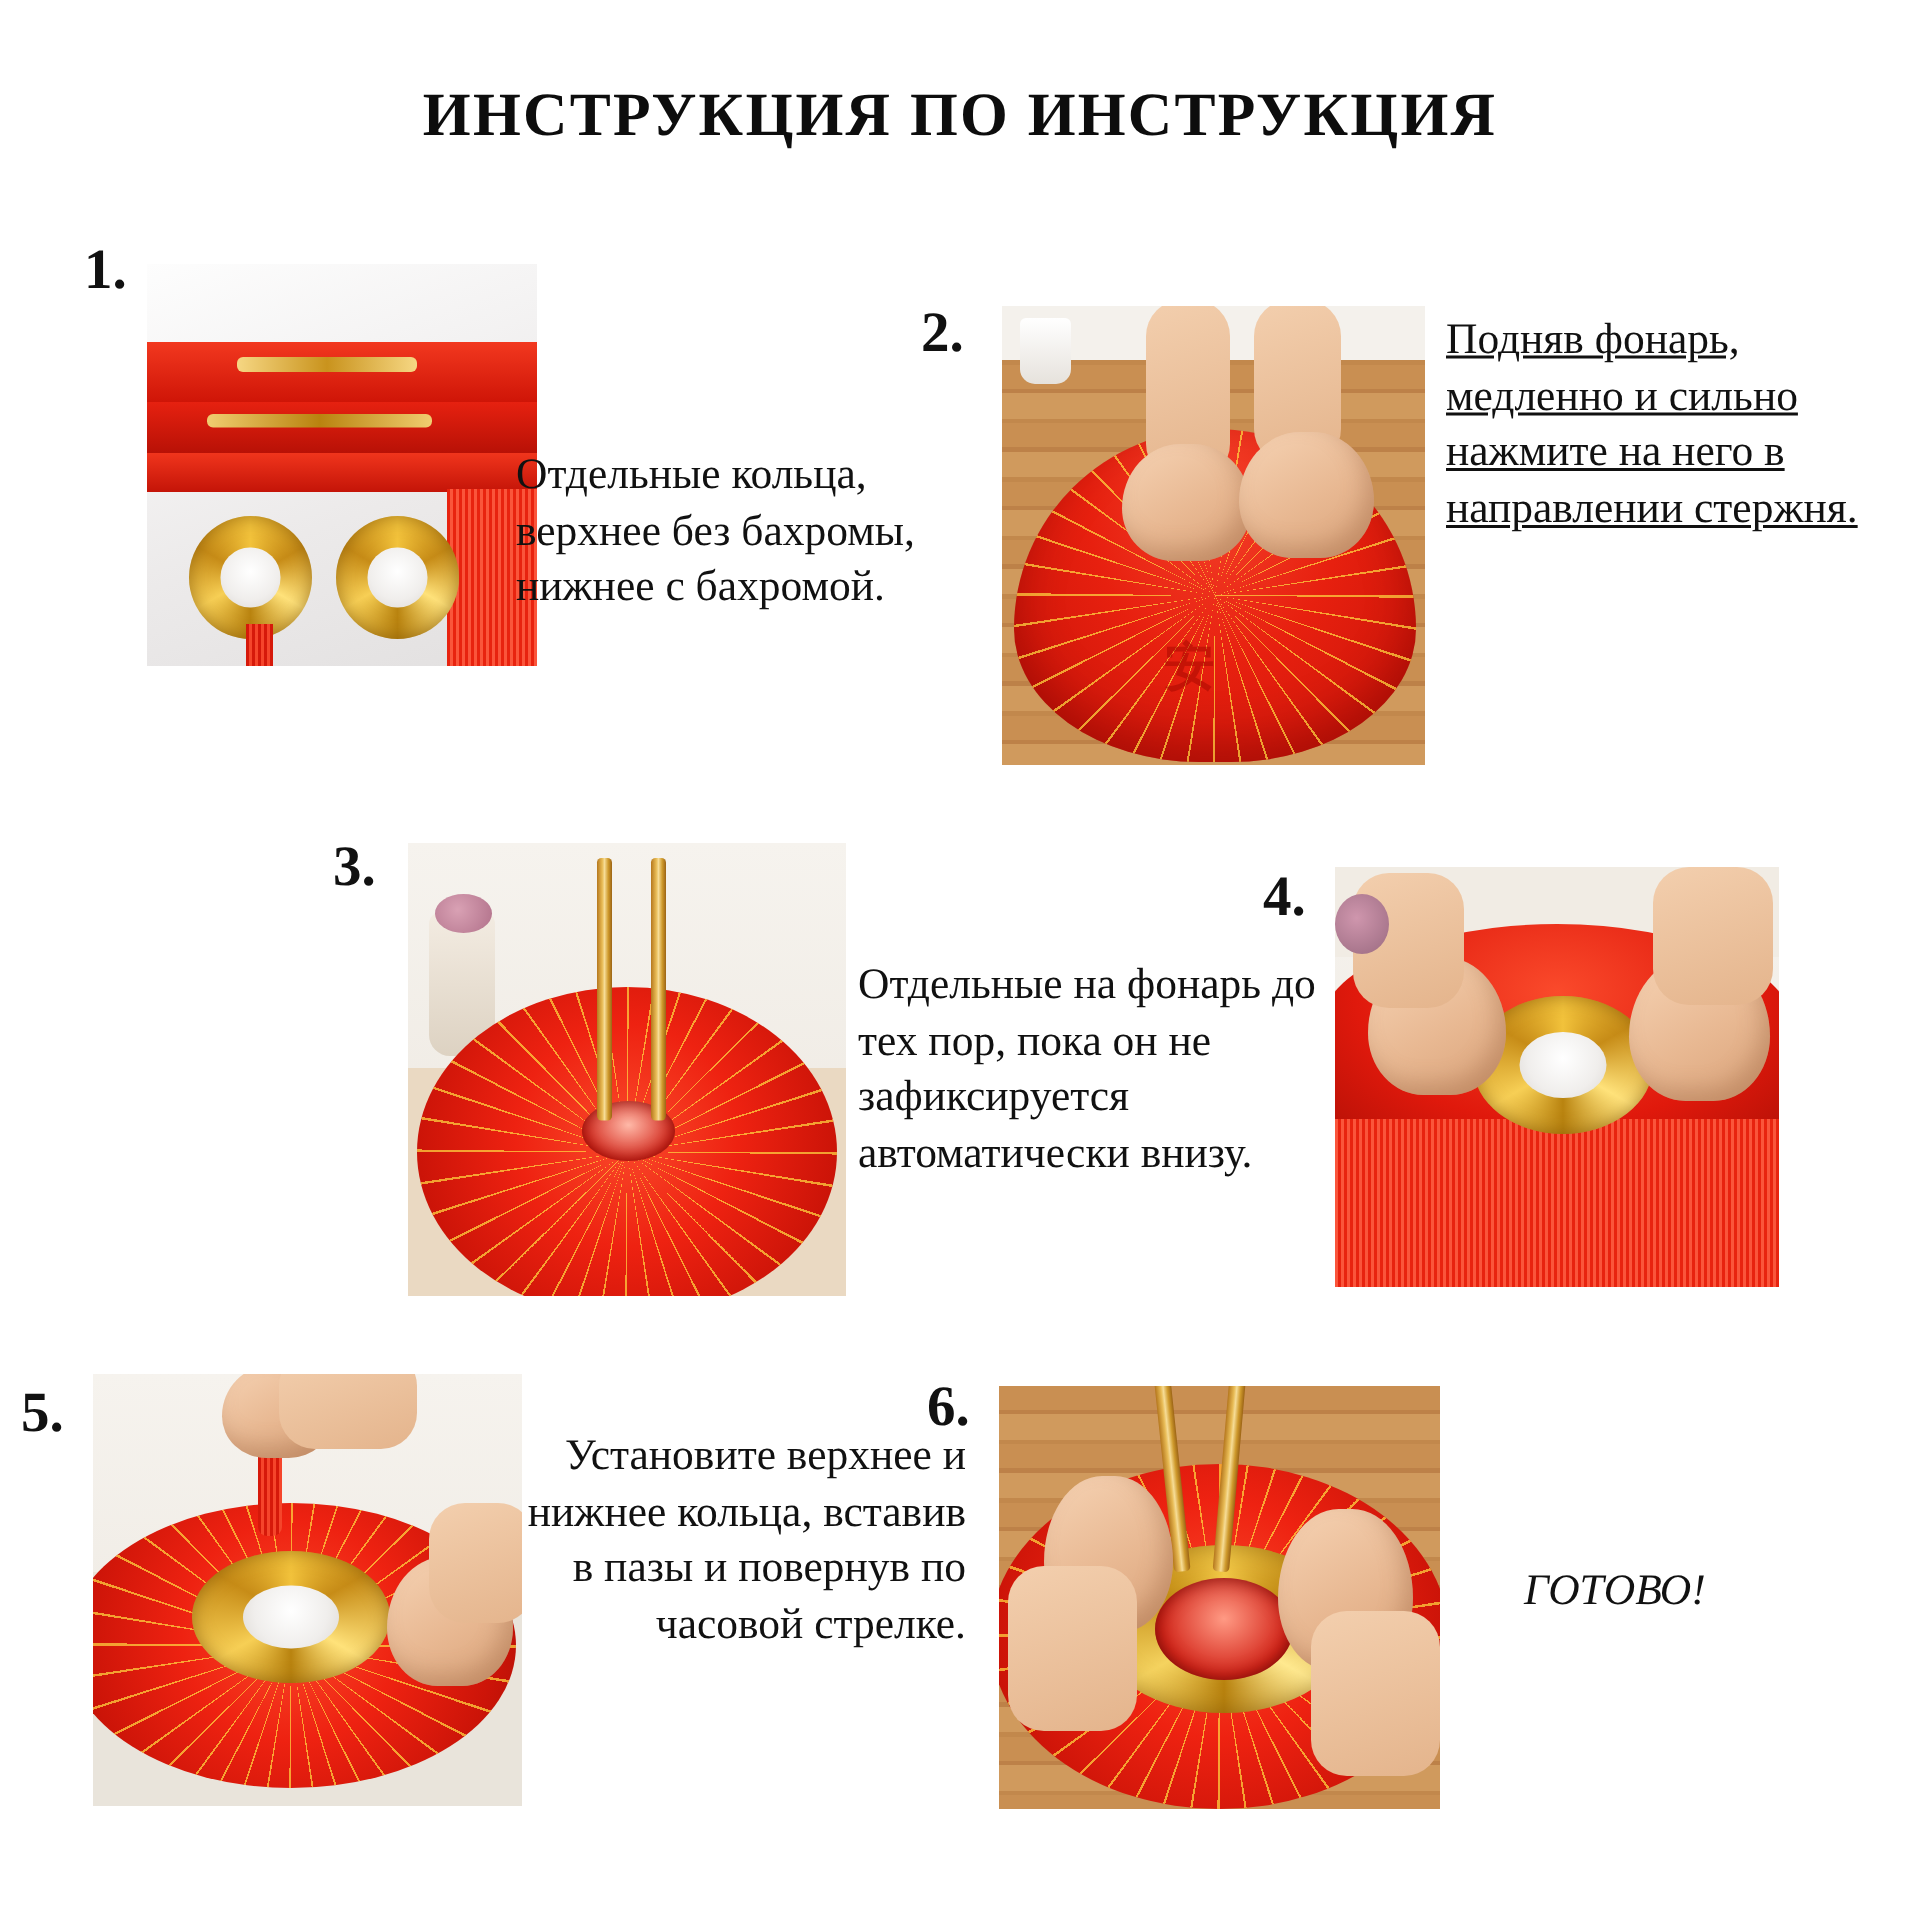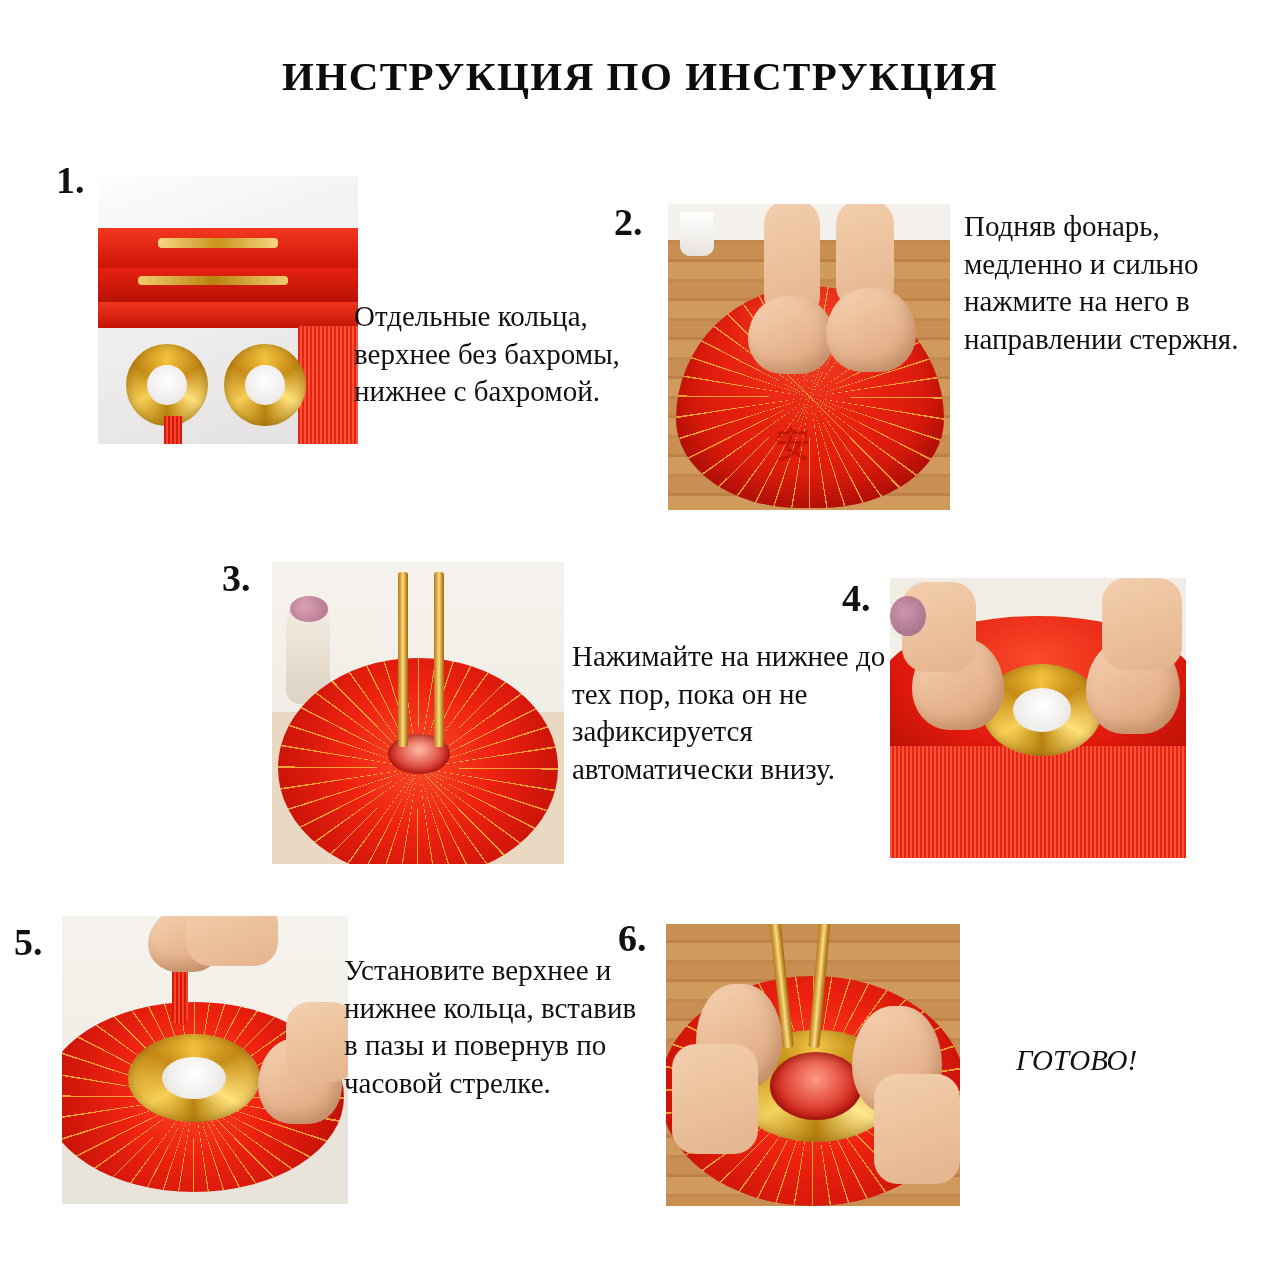--- a/index.html
+++ b/index.html
@@ -161,21 +161,21 @@
                 background:linear-gradient(90deg,#f0cd70,#b9830f,#f0cd70);border-radius:4px;"></div>
 
     <div class="fringe" style="left:200px;top:150px;width:70px;height:118px;"></div>
 
     <div class="gold-ring" style="left:28px;top:168px;width:82px;height:82px;"></div>
     <div class="gold-ring" style="left:126px;top:168px;width:82px;height:82px;"></div>
 
     <div class="tassel" style="left:66px;top:240px;width:18px;height:52px;"></div>
   </div>
 
-  <div class="step-text" style="left:354px; top:298px; width:320px;">Отдельные кольца, верхнее без бахромы, нижнее с бахромой.</div>
+  <div class="step-text" style="left:344px; top:298px; width:320px;">Отдельные кольца, верхнее без бахромы, нижнее с бахромой.</div>
 </div>
 
 <div class="step">
 
   <div class="step-num" style="left:614px; top:200px;">2.</div>
 
   <div class="photo" style="left:668px; top:204px; width:282px; height:306px;">
     <div class="bg wood"></div>
 
     <div style="position:absolute;left:0;top:0;width:282px;height:36px;background:#f4f1ec;"></div>
@@ -187,21 +187,21 @@
       <div class="ribs"></div>
     </div>
     <div class="glyph" style="left:90px;top:218px;width:70px;font-size:34px;">安</div>
 
     <div class="arm" style="left:96px;top:-4px;width:56px;height:120px;"></div>
     <div class="arm" style="left:168px;top:-4px;width:58px;height:110px;"></div>
     <div class="hand" style="left:80px;top:92px;width:86px;height:78px;"></div>
     <div class="hand" style="left:158px;top:84px;width:90px;height:84px;"></div>
   </div>
 
-  <div class="step-text" style="left:964px; top:208px; width:292px;">Подняв фонарь, медленно и сильно нажмите на него в направлении стержня.</div>
+  <div class="step-text" style="left:964px; top:208px; width:292px;text-decoration:underline;">Подняв фонарь, медленно и сильно нажмите на него в направлении стержня.</div>
 </div>
 
 <div class="step">
 
   <div class="step-num" style="left:222px; top:556px;">3.</div>
 
   <div class="photo" style="left:272px; top:562px; width:292px; height:302px;">
     <div class="bg wall"></div>
     <div style="position:absolute;left:0;top:150px;width:292px;height:152px;background:#ead9c2;"></div>
 
@@ -215,21 +215,21 @@
     </div>
 
     <div style="position:absolute;left:116px;top:172px;width:62px;height:40px;
                 background:radial-gradient(ellipse at 50% 40%,#ffb9a8,#d4261a 70%,#9c0f06);
                 border-radius:50%;box-shadow:inset 0 0 10px rgba(90,0,0,.6);"></div>
 
     <div class="rod" style="left:126px;top:10px;width:10px;height:175px;"></div>
     <div class="rod" style="left:162px;top:10px;width:10px;height:175px;"></div>
   </div>
 
-  <div class="step-text" style="left:572px; top:638px; width:330px;">Нажимайте на нижнее до тех пор, пока он не зафиксируется автоматически внизу.</div>
+  <div class="step-text" style="left:572px; top:638px; width:330px;">Отдельные на фонарь до тех пор, пока он не зафиксируется автоматически внизу.</div>
 </div>
 
 <div class="step">
 
   <div class="step-num" style="left:842px; top:576px;">4.</div>
 
   <div class="photo" style="left:890px; top:578px; width:296px; height:280px;">
     <div class="bg wall"></div>
     <div style="position:absolute;left:0;top:0;width:296px;height:60px;background:#f1ece4;"></div>
 
@@ -268,21 +268,21 @@
     <div class="tassel" style="left:110px;top:42px;width:16px;height:66px;"></div>
     <div style="position:absolute;left:104px;top:26px;width:28px;height:22px;
                 background:radial-gradient(circle at 40% 35%,#ffe28a,#c4901c);border-radius:50%;"></div>
 
     <div class="hand" style="left:86px;top:-6px;width:74px;height:62px;"></div>
     <div class="arm" style="left:124px;top:-16px;width:92px;height:66px;"></div>
     <div class="hand" style="left:196px;top:122px;width:84px;height:86px;"></div>
     <div class="arm" style="left:224px;top:86px;width:70px;height:80px;"></div>
   </div>
 
-  <div class="step-text" style="left:344px; top:952px; width:300px;">Установите верхнее и нижнее кольца, вставив в пазы и повернув по часовой стрелке.</div>
+  <div class="step-text" style="left:344px; top:952px; width:300px;text-align:right;">Установите верхнее и нижнее кольца, вставив в пазы и повернув по часовой стрелке.</div>
 </div>
 
 <div class="step">
 
   <div class="step-num" style="left:618px; top:916px;">6.</div>
 
   <div class="photo" style="left:666px; top:924px; width:294px; height:282px;">
     <div class="bg wood"></div>
 
     <div class="flat-disc" style="left:-6px;top:52px;width:306px;height:230px;">

